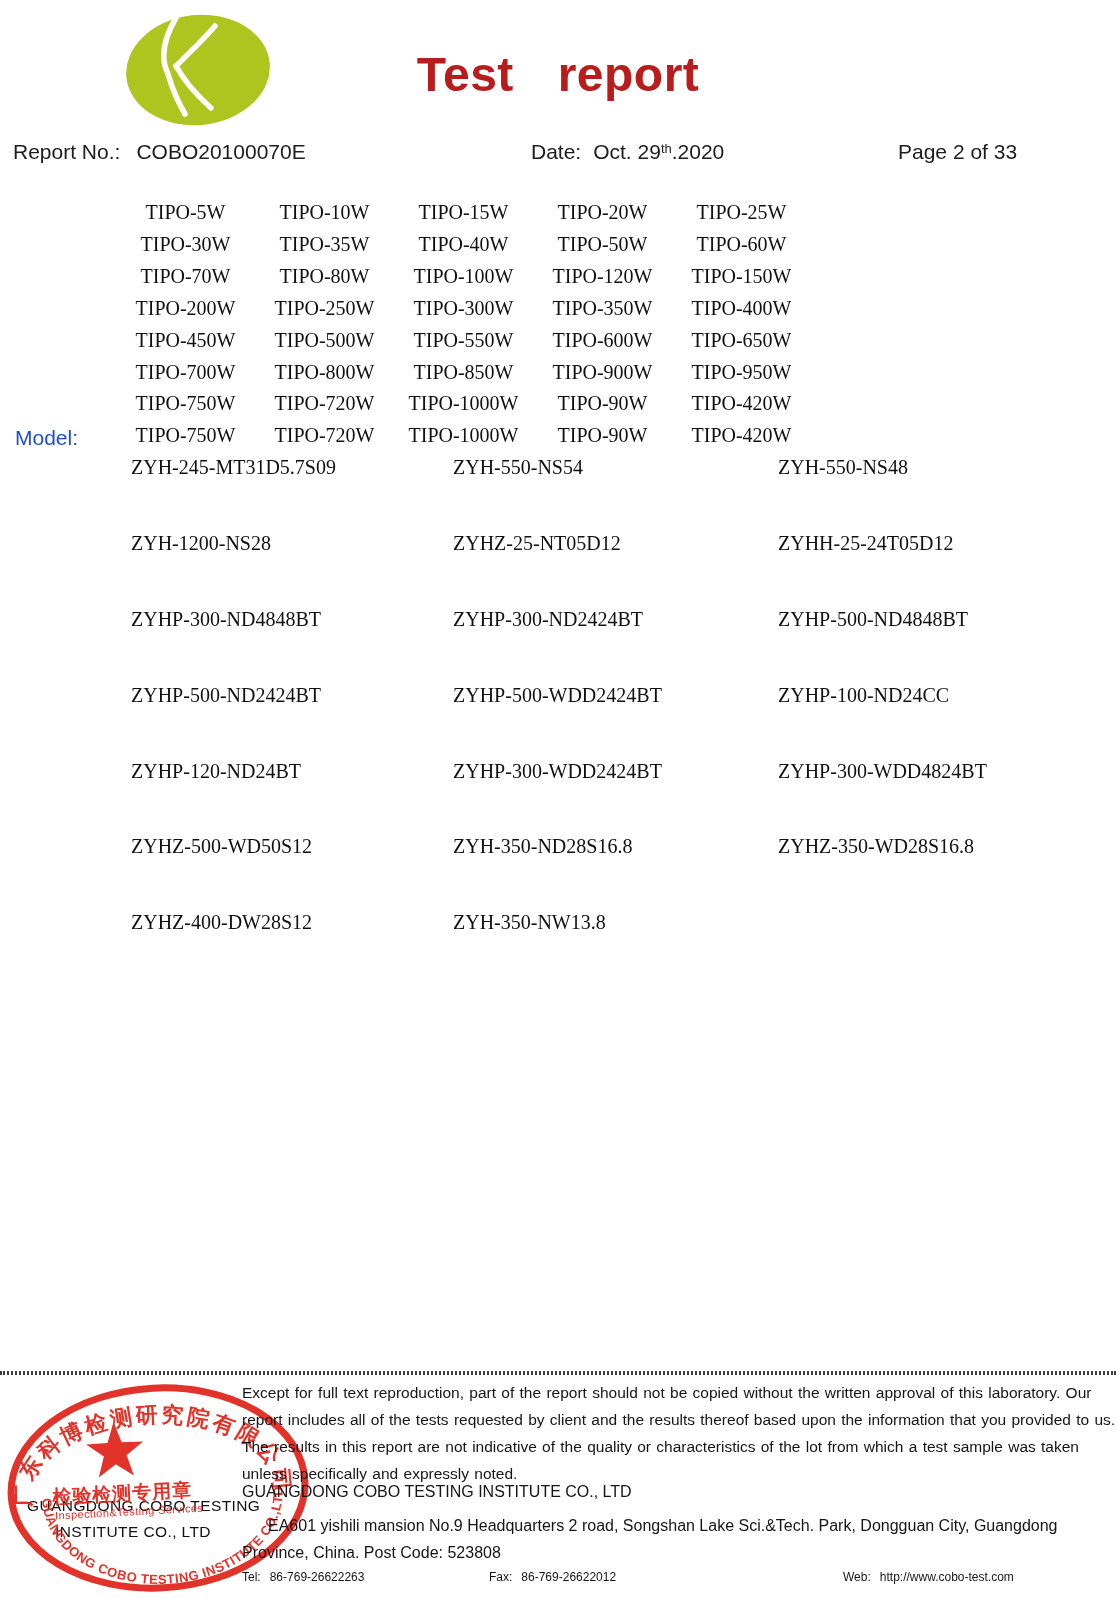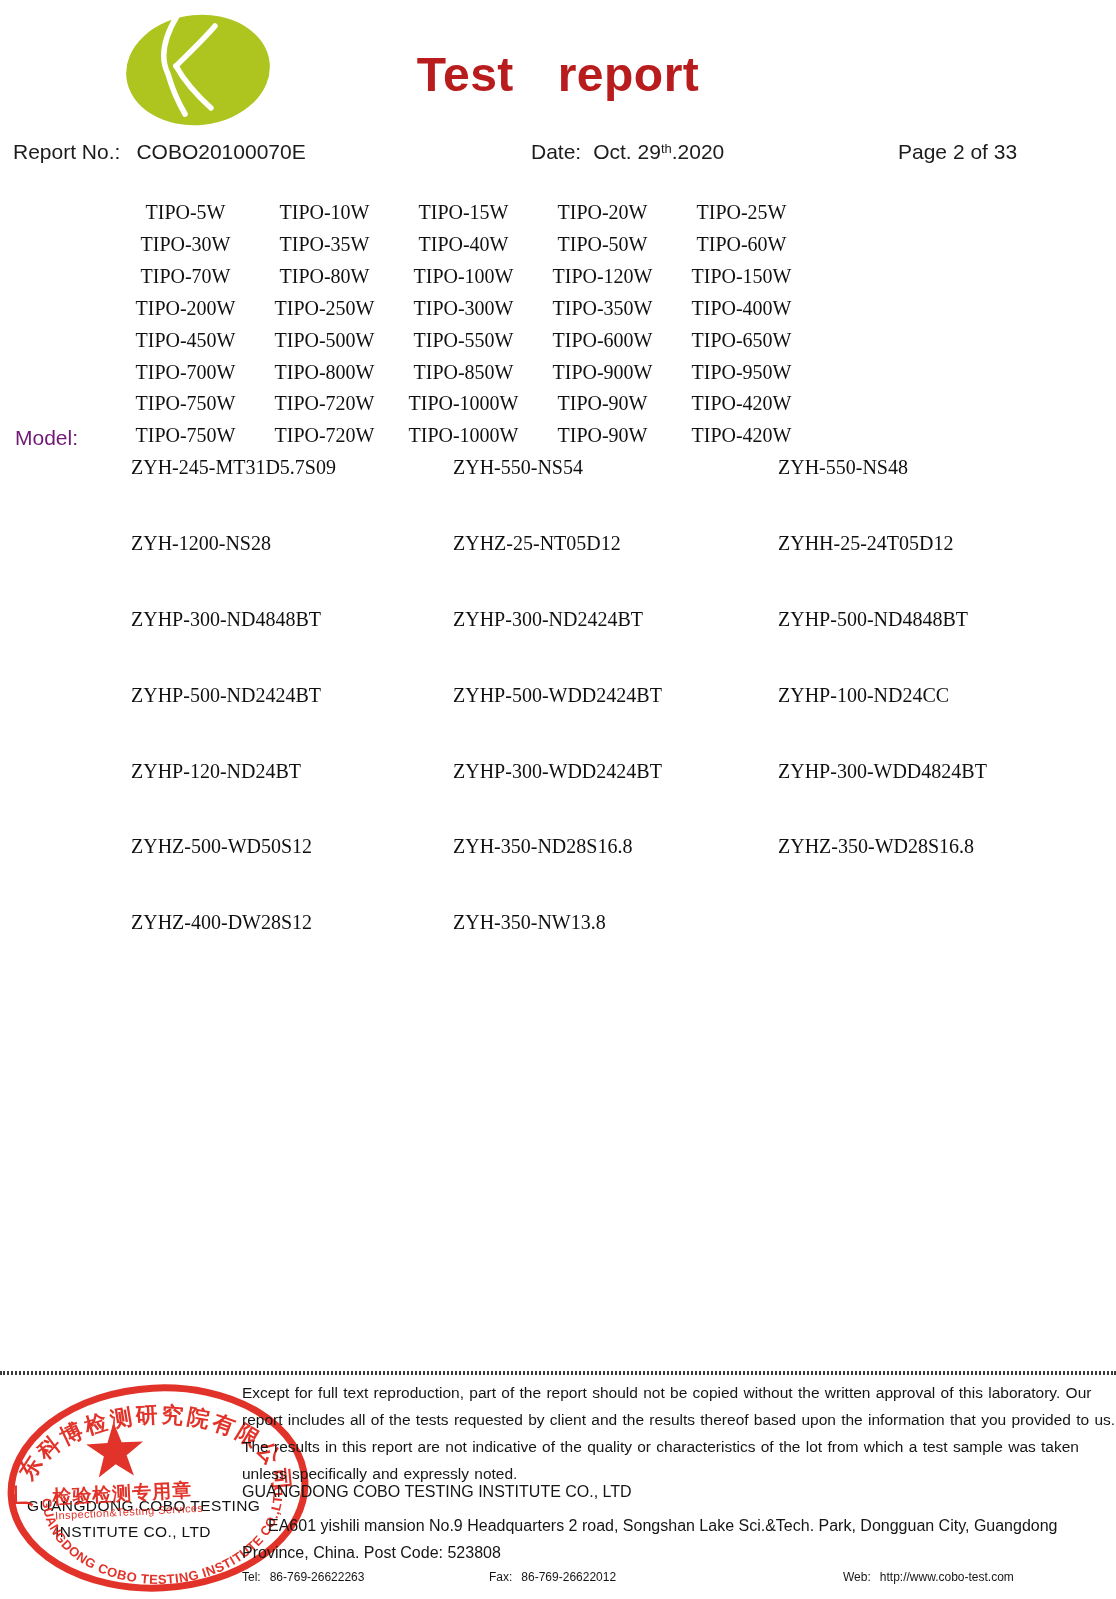--- a/index.html
+++ b/index.html
@@ -12,21 +12,21 @@
          font-size:48px;font-weight:700;color:#b91c1c;word-spacing:30px;letter-spacing:0.5px;}
   .hline{position:absolute;top:140px;font-size:21px;color:#1c1c1c;white-space:nowrap;}
   .hline .lbl{margin-right:16px;}
   #report-no{left:13px;}
   #date-line{left:531px;}
   #date-line .lbl{margin-right:12px;}
   #date-line sup{font-size:13px;vertical-align:6px;}
   #page-no{left:898px;}
 
   
-  #model-label{position:absolute;left:15px;top:426px;font-size:21px;color:#701a75;}
+  #model-label{position:absolute;left:15px;top:426px;font-size:21px;color:#1d4ed8;}
   .model-grid{position:absolute;display:grid;grid-auto-rows:31.85px;}
   #tipo-grid{left:116px;top:197px;grid-template-columns:repeat(5,139px);}
   #zyh-grid{left:131px;top:451.8px;grid-template-columns:278px 281px 260px;gap:44px;}
   .model-cell{display:flex;align-items:center;justify-content:center;white-space:nowrap;
               font-family:"Liberation Serif","DejaVu Serif",serif;font-size:20px;color:#101010;}
   #zyh-grid .model-cell{justify-content:flex-start;}
 
   
   .sep{position:absolute;left:0;top:1371px;width:1116px;height:4px;
        border-top:2px dotted #3c3c3c;border-bottom:2px dotted #3c3c3c;box-sizing:border-box;}

